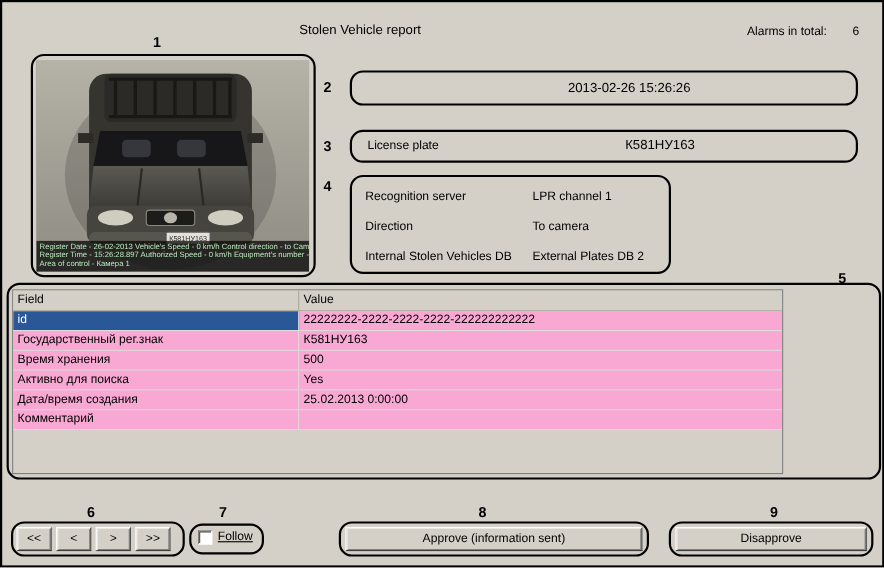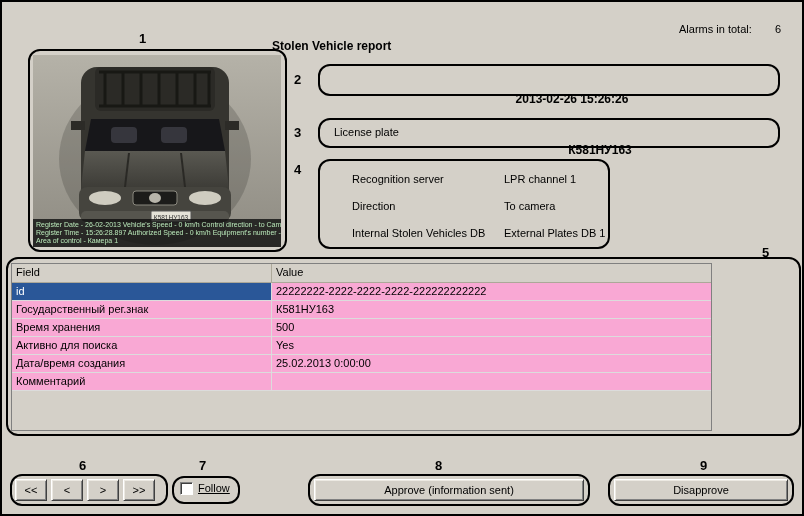--- a/index.html
+++ b/index.html
@@ -5,21 +5,21 @@
   html,body{margin:0;padding:0;background:#e9e9e9;font-family:"Liberation Sans",sans-serif;}
   .window{
     position:relative;width:804px;height:516px;margin:0 auto;
     background:#d4d0c8;border:2px solid #000;box-sizing:border-box;
     color:#000;overflow:hidden;font-family:"Liberation Sans",sans-serif;
   }
   .abs{position:absolute;}
   .callout{position:absolute;font-weight:bold;font-size:13px;line-height:13px;}
   .outline{position:absolute;border:2px solid #000;border-radius:12px;pointer-events:none;box-sizing:border-box;}
   .t11{font-size:11px;line-height:13px;}
-  .t12b{font-size:12px;font-weight:bold;margin-top:19px;}
+  .t12b{font-size:12px;font-weight:normal;}
   .btn{
     background:#d4d0c8;color:#000;
     border:1px solid;border-color:#ffffff #404040 #404040 #ffffff;
     box-shadow:inset 1px 1px 0 #ece9e2, inset -1px -1px 0 #808080;
     font-size:11px;font-family:inherit;
     display:flex;align-items:center;justify-content:center;cursor:default;padding:0;
   }
   .photo{position:absolute;left:31px;top:53px;width:248px;height:192px;background:#9b988f;overflow:hidden;}
   .photo-overlay{
     position:absolute;left:0;right:0;bottom:0;background:rgba(12,12,12,.78);
@@ -120,32 +120,32 @@
       <div>Register Time - 15:26:28.897    Authorized Speed - 0 km/h    Equipment's number - 1</div>
       <div>Area of control - Камера 1</div>
     </div>
   </div>
 
   <div class="dt-display t12b">2013-02-26 15:26:26</div>
 
   <div class="abs t11" style="left:332px;top:124px;">License plate</div>
   <div class="abs t12b" style="left:498px;top:122px;width:200px;text-align:center;">К581НУ163</div>
 
-  <div class="abs" style="left:350px;top:163px;width:270px;">
+  <div class="abs" style="left:330px;top:163px;width:270px;">
     <div class="info-row">
       <span class="lbl">Recognition server</span>
       <span>LPR channel 1</span>
     </div>
     <div class="info-row">
       <span class="lbl">Direction</span>
       <span>To camera</span>
     </div>
     <div class="info-row">
       <span class="lbl">Internal Stolen Vehicles DB</span>
-      <span>External Plates DB 1</span>
+      <span>External Plates DB 2</span>
     </div>
   </div>
 
   <div class="grid">
     <div class="grid-header">
       <div class="cell">Field</div>
       <div class="cell">Value</div>
     </div>
     <div class="grid-row selected">
       <div class="cell cell-field">id</div>

